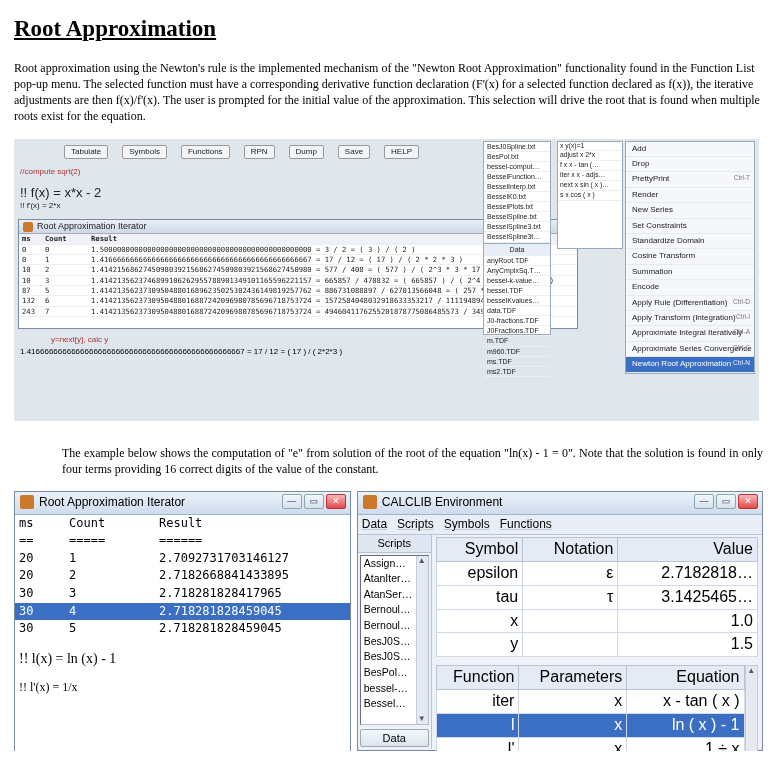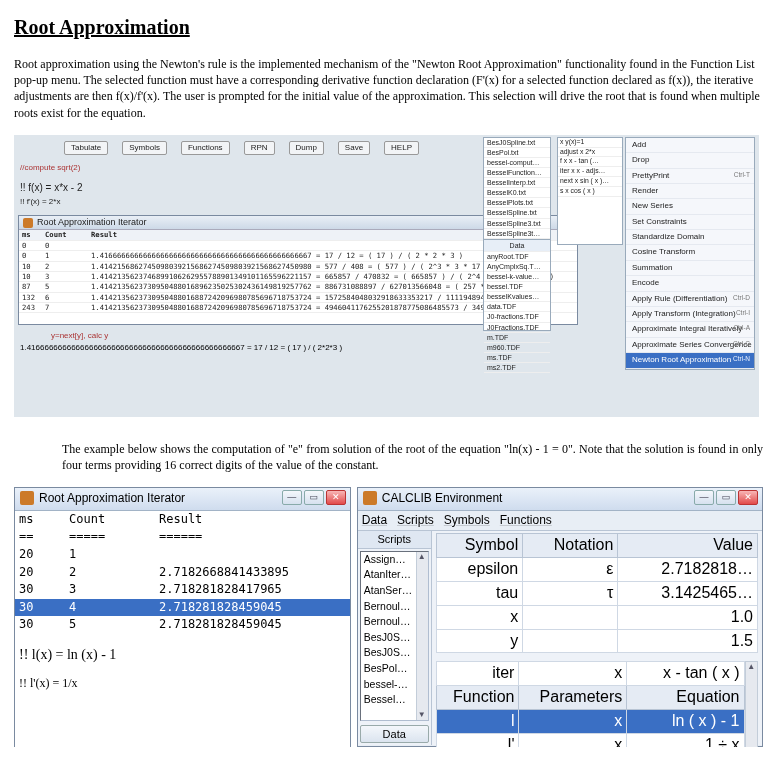--- a/index.html
+++ b/index.html
@@ -7,21 +7,21 @@
       font-family: Georgia, 'Times New Roman', serif;
       background: #fff;
       width: 777px;
       padding: 14px 14px 0 14px;
       font-size: 12px;
       line-height: 1.3;
       color: #000;
     }
     h1 {
       font-family: Georgia, serif;
-      font-size: 20px;
+      font-size: 23px;
       font-weight: bold;
       text-decoration: underline;
       margin-bottom: 16px;
     }
     .para { font-size: 12px; margin-bottom: 14px; text-align: left; line-height: 1.35; }
 
     
     .shot1 {
       width: 745px;
       height: 282px;
@@ -39,21 +39,21 @@
       display: flex; gap: 14px;
     }
     .tb-btn {
       background: #f2f4f6;
       border: 1px solid #999;
       border-radius: 2px;
       padding: 1px 6px;
       font-size: 8px;
     }
     .line1 { position:absolute; top:28px; left:6px; color:#a33; font-size:8px;}
-    .line2 { position:absolute; top:46px; left:6px; font-size:10px;}
+    .line2 { position:absolute; top:46px; left:6px; font-size:13px;}
     .line3 { position:absolute; top:62px; left:6px; font-size:8px;}
 
     .rai-win {
       position: absolute;
       top: 80px; left: 4px;
       width: 560px; height: 110px;
       background: #fff;
       border: 1px solid #7a8aa0;
       overflow: hidden;
     }
@@ -217,20 +217,21 @@
     <div class="rai-title">Root Approximation Iterator</div>
     <div class="rai-grid" id="raigrid">
         <div class="rai-row head">
           <span>ms</span>
           <span>Count</span>
           <span>Result</span>
         </div>
         <div class="rai-row ">
           <span>0</span>
           <span>0</span>
+          <span>1.5000000000000000000000000000000000000000000000000 = 3 / 2 = ( 3 ) / ( 2 )</span>
         </div>
         <div class="rai-row ">
           <span>0</span>
           <span>1</span>
           <span>1.4166666666666666666666666666666666666666666666667 = 17 / 12 = ( 17 ) / ( 2 * 2 * 3 )</span>
         </div>
         <div class="rai-row ">
           <span>10</span>
           <span>2</span>
           <span>1.4142156862745098039215686274509803921568627450980 = 577 / 408 = ( 577 ) / ( 2^3 * 3 * 17 )</span>
@@ -336,20 +337,21 @@
             <span>Result</span>
           </div>
           <div class="gr sep">
             <span>==</span>
             <span>=====</span>
             <span>======</span>
           </div>
           <div class="gr ">
             <span>20</span>
             <span>1</span>
+            <span>2.7092731703146127</span>
           </div>
           <div class="gr ">
             <span>20</span>
             <span>2</span>
             <span>2.7182668841433895</span>
           </div>
           <div class="gr ">
             <span>30</span>
             <span>3</span>
             <span>2.718281828417965</span>
@@ -432,29 +434,29 @@
                   <td></td>
                   <td>1.5</td>
                 </tr>
               </tbody>
             </table>
         </div>
         <div class="spacer"></div>
         <div class="tblwrap">
           <table class="tbl" id="fntbl">
               <tbody>
-                <tr class="">
-                  <td>iter</td>
-                  <td>x</td>
-                  <td>x - tan ( x )</td>
-                </tr>
                 <tr>
                   <th>Function</th>
                   <th>Parameters</th>
                   <th>Equation</th>
+                </tr>
+                <tr class="">
+                  <td>iter</td>
+                  <td>x</td>
+                  <td>x - tan ( x )</td>
                 </tr>
                 <tr class="sel">
                   <td>l</td>
                   <td>x</td>
                   <td>ln ( x ) - 1</td>
                 </tr>
                 <tr class="">
                   <td>l'</td>
                   <td>x</td>
                   <td>1 ÷ x</td>

